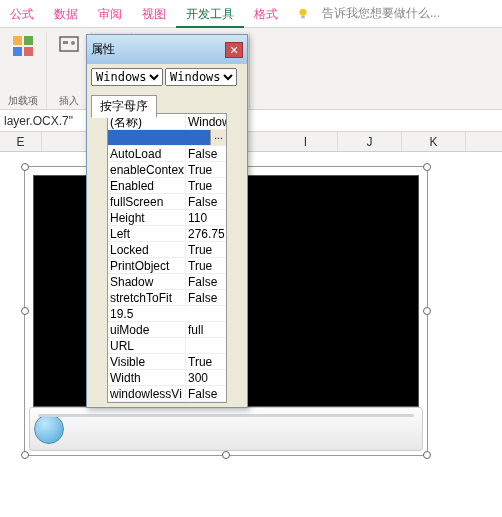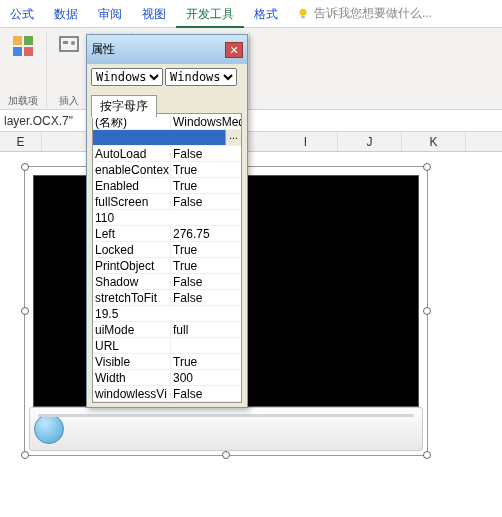--- a/index.html
+++ b/index.html
@@ -1,20 +1,20 @@
 <!DOCTYPE html>
 <html><head>
 <meta charset="utf-8">
 <style>
 *{box-sizing:border-box;margin:0;padding:0;font-family:"Microsoft YaHei","SimSun",sans-serif}
 body{width:502px;height:517px;background:#fff;overflow:hidden;position:relative}
 .ribbon-tabs{display:flex;align-items:center;height:28px;border-bottom:1px solid #d4d4d4;background:#fff;font-size:12px}
-.tab{padding:0 10px;height:28px;line-height:28px;color:#1d4ed8;cursor:pointer}
+.tab{padding:0 10px;height:28px;line-height:28px;color:#ec4899;cursor:pointer}
 .tab.active{color:#217346;border-bottom:2px solid #217346}
-.tell-me{color:#888;margin-left:8px;display:flex;align-items:center;gap:4px}
+.tell-me{color:#888;margin-left:8px;display:flex;align-items:center;gap:12px}
 .bulb{width:14px;height:14px;display:inline-block}
 .ribbon-body{height:82px;background:#f3f2f1;border-bottom:1px solid #d4d4d4;display:flex;align-items:flex-start;padding:4px 0;font-size:11px;position:relative}
 .group{display:flex;flex-direction:column;align-items:center;padding:0 8px;border-right:1px solid #e1dfdd;height:76px;justify-content:space-between}
 .big-btn{display:flex;flex-direction:column;align-items:center;gap:2px;color:#444;cursor:pointer;padding:2px}
 .big-icon{width:24px;height:24px}
 .mini-row{display:flex;align-items:center;gap:4px;color:#444;margin:1px 0;cursor:pointer}
 .mini-icon{width:14px;height:14px}
 .group-label{font-size:10px;color:#666;margin-top:17px}
 .formula-bar{height:22px;border-bottom:1px solid #d4d4d4;display:flex;align-items:center;font-size:12px;padding:0 4px;color:#333;background:#fff}
 .headers{display:flex;height:20px;background:#f3f2f1;border-bottom:1px solid #ccc;font-size:12px;color:#333}
@@ -31,21 +31,21 @@
 .play-orb{width:30px;height:30px;border-radius:50%;background:radial-gradient(circle at 35% 30%,#bfe8ff,#4aa4d8);border:1px solid #5a8aaa;margin-bottom:2px}
 .seek{position:absolute;left:8px;right:8px;top:6px;height:3px;background:#cfd6dd;border-radius:2px}
 .prop-win{position:absolute;left:86px;top:34px;width:162px;background:#ece9d8;border:1px solid #7a96b0;box-shadow:2px 2px 6px rgba(0,0,0,.3);z-index:50}
 .pw-title{height:29px;background:linear-gradient(#cde6f7,#a3c7e8);display:flex;align-items:center;justify-content:space-between;padding:0 4px;font-size:12px;color:#000}
 .pw-close{width:18px;height:16px;background:#c75050;color:#fff;text-align:center;line-height:14px;font-size:11px;border:1px solid #a03030;cursor:pointer}
 .pw-sel{margin:4px;display:flex;gap:2px}
 .pw-sel select{font-family:"SimSun",monospace;font-size:12px;width:72px}
 .pw-tabs{display:flex;margin:0 4px;font-size:12px}
 .pw-tab{padding:2px 8px;border:1px solid #999;background:#e8e8e8;cursor:pointer;position:relative;top:5px}
 .pw-tab.active{background:#fff;border-bottom:1px solid #fff;z-index:1}
-.pw-grid{margin:0 5px 4px;border:1px solid #999;background:#fff;font-family:"SimSun",monospace;font-size:12px}
+.pw-grid{margin:0 20px 4px;border:1px solid #999;background:#fff;font-family:"SimSun",monospace;font-size:12px}
 .pw-row{display:flex;border-bottom:1px solid #eee;height:16px;line-height:16px}
 .pw-row.selected{background:#316ac5;color:#fff}
 .pw-k{width:78px;padding-left:2px;border-right:1px solid #eee;overflow:hidden;white-space:nowrap}
 .pw-v{flex:1;padding-left:2px;overflow:hidden;white-space:nowrap;position:relative}
 .pw-row.selected .pw-v{background:#316ac5}
 .pw-ellipsis{position:absolute;right:0;top:0;width:16px;height:16px;background:#ece9d8;border-left:1px solid #999;text-align:center;line-height:12px;font-size:10px;color:#000;cursor:pointer}
 </style>
 </head>
 <body>
 
@@ -214,20 +214,21 @@
       </div>
     <div class="pw-row">
         <div class="pw-k">Enabled</div>
         <div class="pw-v">True</div>
       </div>
     <div class="pw-row">
         <div class="pw-k">fullScreen</div>
         <div class="pw-v">False</div>
       </div>
     <div class="pw-row">
+        <div class="pw-k">Height</div>
         <div class="pw-v">110</div>
       </div>
     <div class="pw-row">
         <div class="pw-k">Left</div>
         <div class="pw-v">276.75</div>
       </div>
     <div class="pw-row">
         <div class="pw-k">Locked</div>
         <div class="pw-v">True</div>
       </div>

